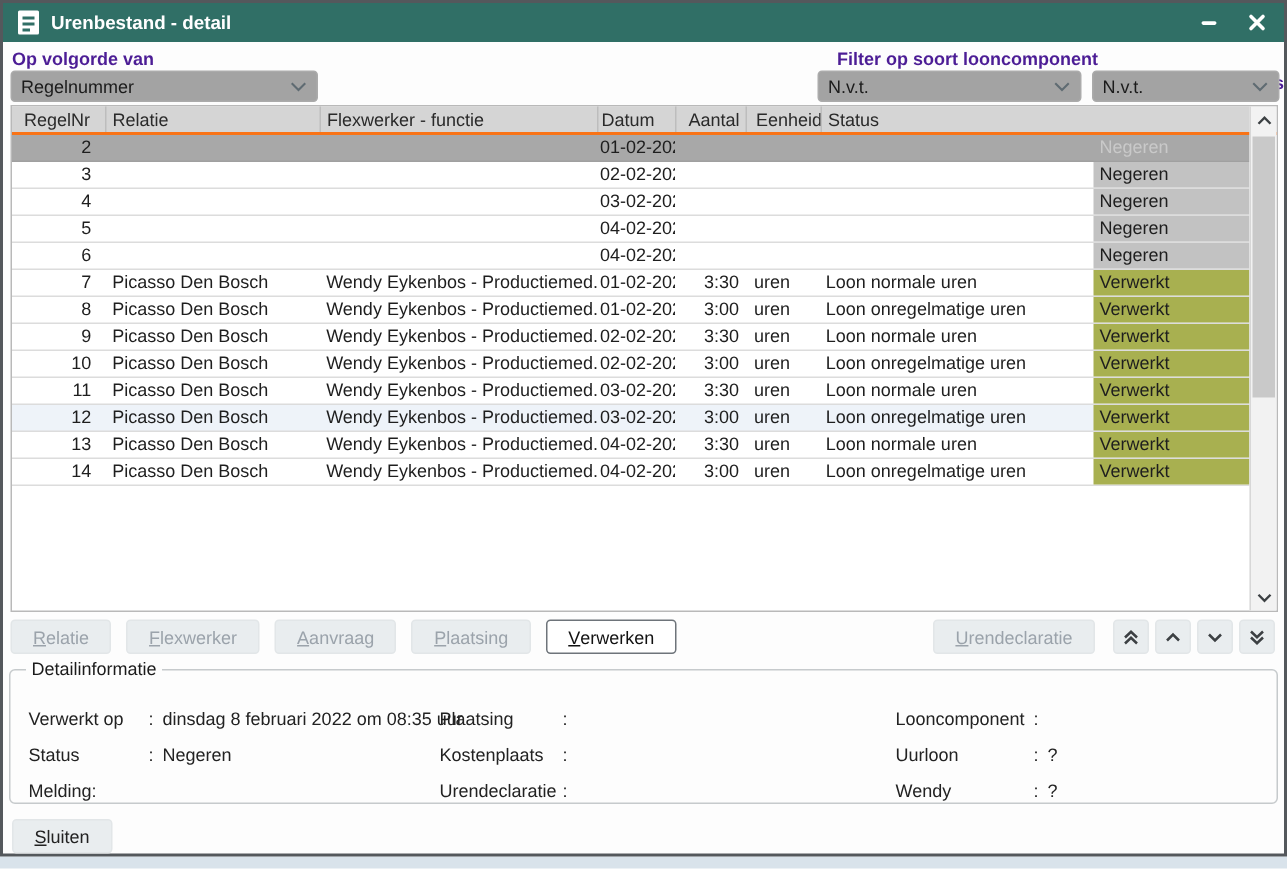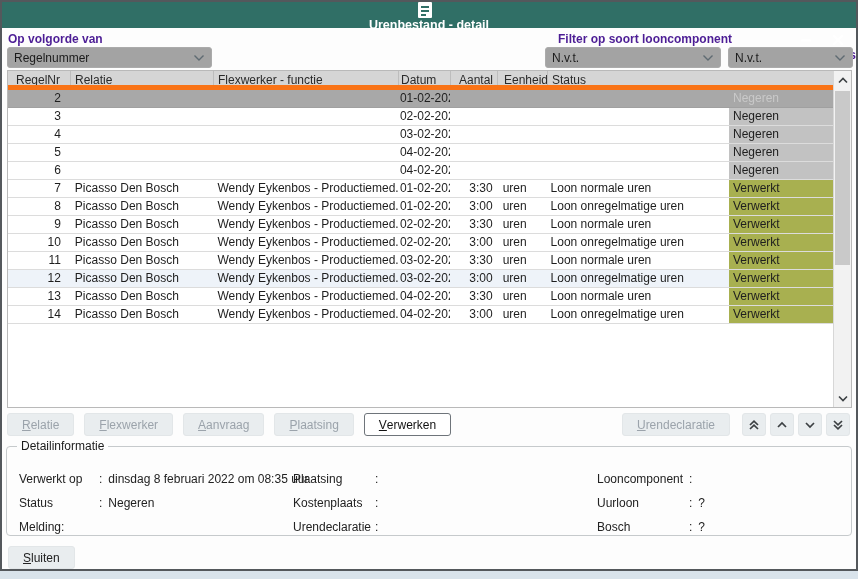--- a/index.html
+++ b/index.html
@@ -12,42 +12,42 @@
     overflow:hidden;
     color:#222;
   }
   .window {
     position:absolute; left:0; top:0; width:858px; height:571px;
     border:2px solid #54585c; background:#fdfdfd;
   }
   
   .titlebar {
     height:26px; background:#306f66; display:flex; align-items:center;
-    padding:0 10px; color:#fff;flex-direction:column;
+    padding:0 10px; color:#fff;
   }
   .title-icon { width:14px; height:16px; position:relative; margin-right:8px; flex:none; }
   .title-icon .page { position:absolute; inset:0; background:#fff; border-radius:1px; }
   .title-icon .line { position:absolute; left:3px; right:3px; height:2px; background:#306f66; }
   .title-icon .l1{top:4px;} .title-icon .l2{top:8px;} .title-icon .l3{top:12px; right:6px;}
   .title-text { font-weight:bold; font-size:12.5px; }
   .titlebar-buttons { margin-left:auto; display:flex; align-items:center; gap:16px; }
   .tb-btn { width:16px; height:16px; display:flex; align-items:center; justify-content:center; cursor:pointer; }
   
   .content { position:absolute; left:0; top:26px; right:0; bottom:0; }
   .ctl-label { position:absolute; font-weight:bold; color:#4c1d95; }
   .select {
     position:absolute; height:21px; background:#a3a3a3; border:1px solid #ababab;
     border-radius:3px; display:flex; align-items:center; padding:0 6px;
     color:#1b1b1b; cursor:pointer;
   }
   .select .chev { margin-left:auto; flex:none; }
   
   .table { position:absolute; left:5px; top:42px; width:845px; height:338px; background:#fff;
            border:1px solid #b9b9b9; display:flex; flex-direction:column; }
-  .thead { display:flex; height:19px; background:#d5d5d5; border-bottom:5px solid #f97316; flex:none; }
+  .thead { display:flex; height:19px; background:#d5d5d5; border-bottom:2px solid #f97316; flex:none; }
   .th { padding:2px 4px; border-right:1px solid #bdbdbd; color:#2a2a2a; overflow:hidden; white-space:nowrap; }
   .tbody-wrap { flex:1; display:flex; min-height:0; }
   .tbody { width:825px; }
   .row { display:flex; height:18px; border-bottom:1px solid #dcdcdc; background:#fff; cursor:default; }
   .row.tinted { background:#eef3f9; }
   .row.selected { background:#a8a8a8; border-bottom-color:#a0a0a0; }
   .td { padding:1px 4px; overflow:hidden; white-space:nowrap; color:#1e1e1e; }
   .c0{width:63px; text-align:right; padding-right:10px;}
   .c1{width:143px;}
   .c2{width:185px;}
@@ -389,21 +389,21 @@
             <span class="d-label">Looncomponent</span>
             <span class="d-sep">:</span>
             <span class="d-value"></span>
           </div>
           <div class="d-row">
             <span class="d-label">Uurloon</span>
             <span class="d-sep">:</span>
             <span class="d-value">?</span>
           </div>
           <div class="d-row">
-            <span class="d-label">Bosch</span>
+            <span class="d-label">Wendy</span>
             <span class="d-sep">:</span>
             <span class="d-value">?</span>
           </div>
         </div>
     </fieldset>
 
     <button class="btn sluiten-btn" id="sluiten-btn"><u>S</u>luiten</button>
   </div>
 </div>
 

